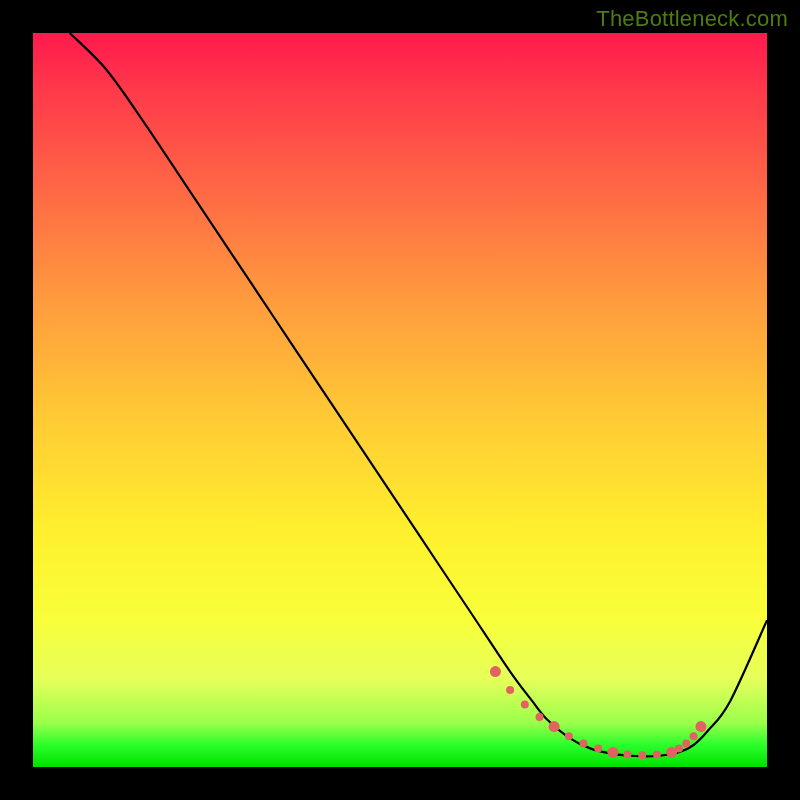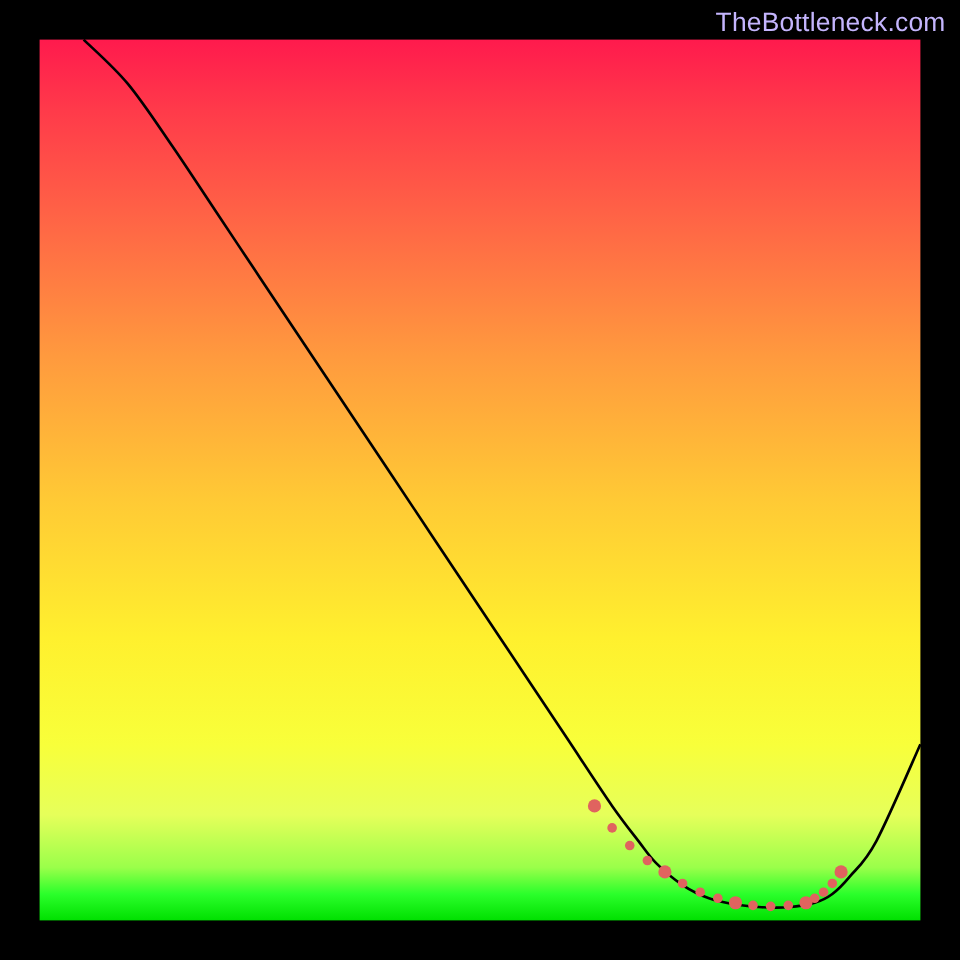--- a/index.html
+++ b/index.html
@@ -36,21 +36,21 @@
       #e6ff5a 88%,
       #9aff4a 94%,
       #2bff2b 97%,
       #00e000 100%
     );
   }
   .watermark {
     position: absolute;
     top: 6px;
     right: 12px;
-    color: #c4b5fd;
+    color: #4d7c0f;
     font-size: 22px;
     letter-spacing: 0.2px;
     user-select: none;
   }
   svg.curve {
     position: absolute;
     left: 0;
     top: 0;
     width: 734px;
     height: 734px;

